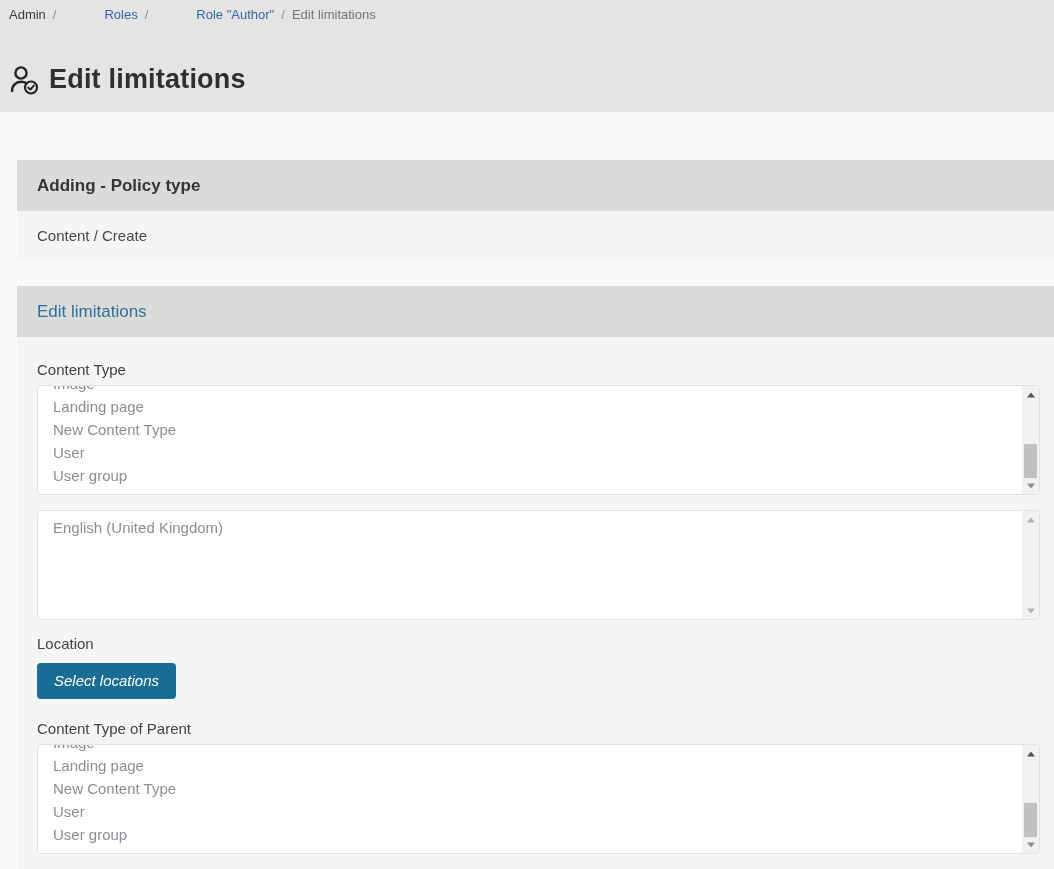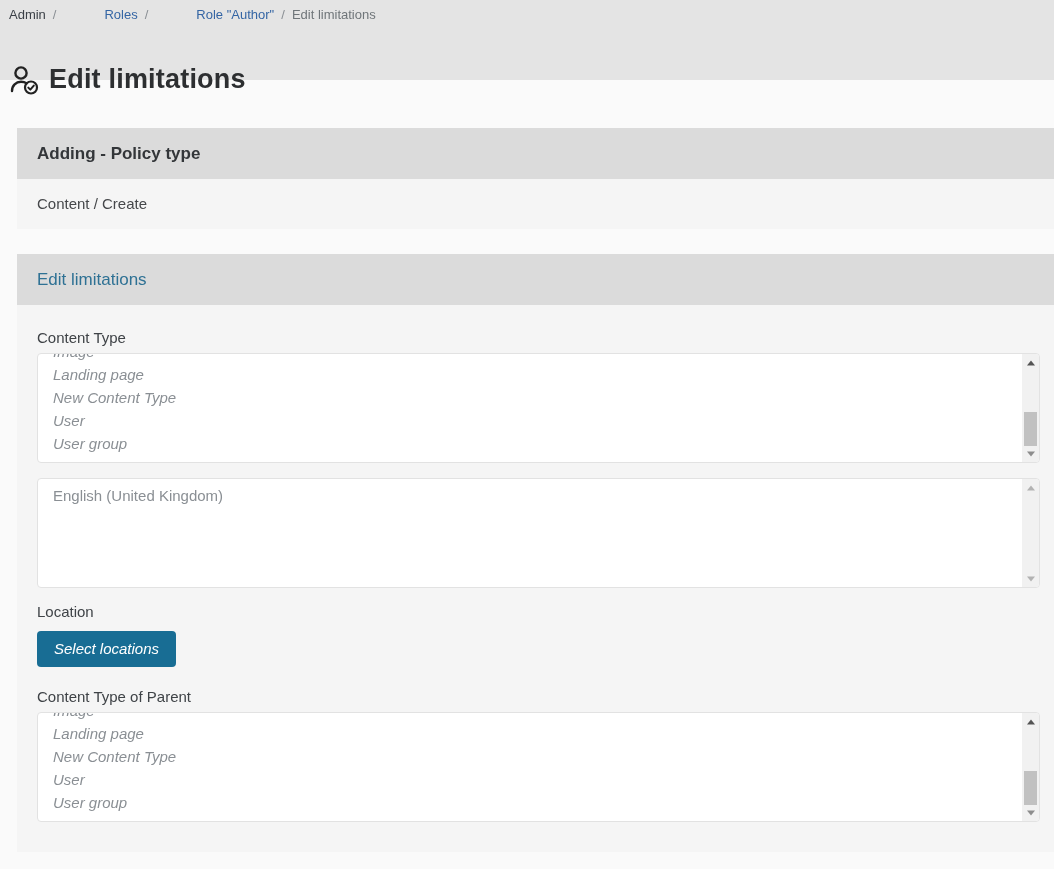--- a/index.html
+++ b/index.html
@@ -7,21 +7,21 @@
     margin: 0; padding: 0;
     width: 1054px; height: 869px;
     background: #fafafa;
     font-family: "Liberation Sans", "DejaVu Sans", sans-serif;
     overflow: hidden;
   }
 
   
   .page-header {
     background: #e4e4e4;
-    height: 80px;
+    height: 112px;
     width: 100%;
   }
   .breadcrumb {
     padding: 7px 0 0 9px;
     font-size: 13px;
     color: #8a8f94;
     display: flex;
     align-items: center;
     gap: 7px;
   }
@@ -93,21 +93,21 @@
     overflow: hidden;
   }
   .listbox ul {
     list-style: none;
     margin: 0;
     padding: 5px 30px 0 15px;
     font-size: 15px;
     line-height: 23px;
     color: #8a8f94;
   }
-  .listbox ul.scrolled { margin-top: -19px; font-style: italic; }
+  .listbox ul.scrolled { margin-top: -19px; }
   .listbox li { white-space: nowrap; cursor: default; }
 
   
   .scrollbar {
     position: absolute;
     top: 0; right: 0; bottom: 0;
     width: 17px;
     background: #f1f1f1;
     border-radius: 0 3px 3px 0;
   }

